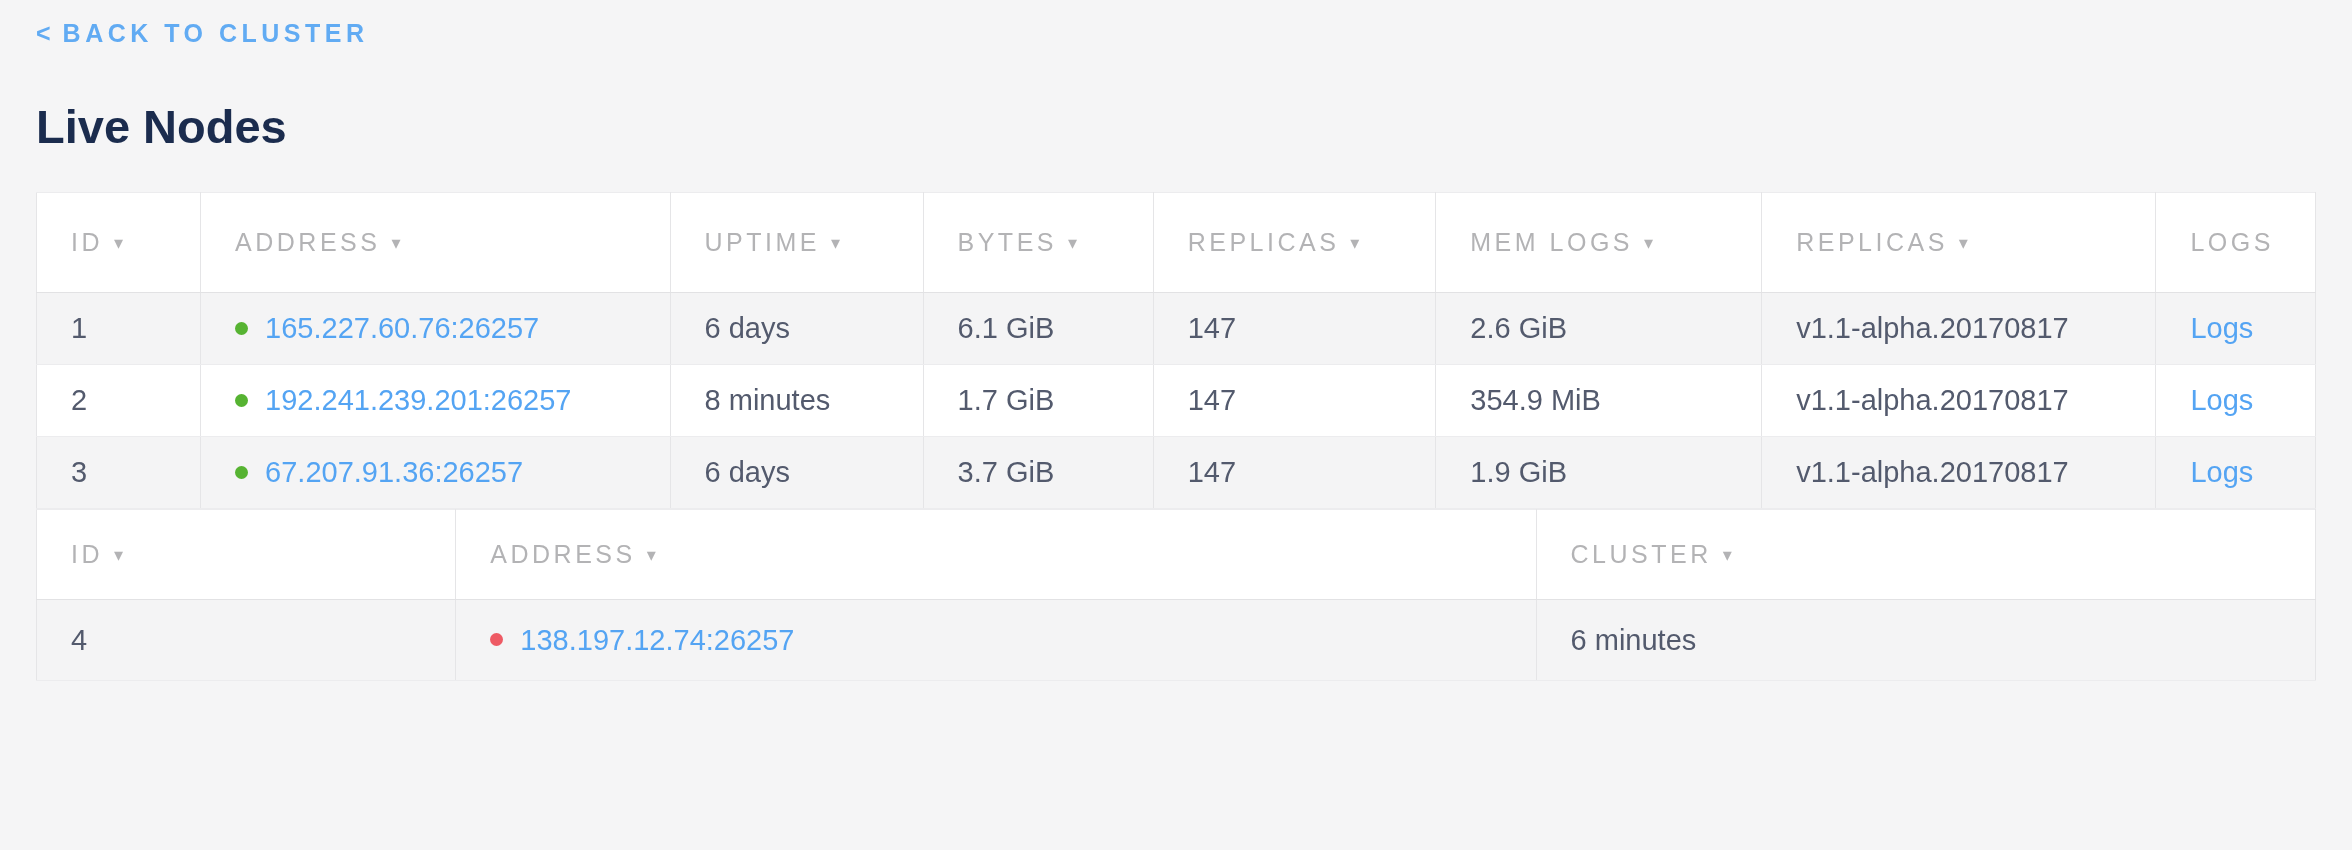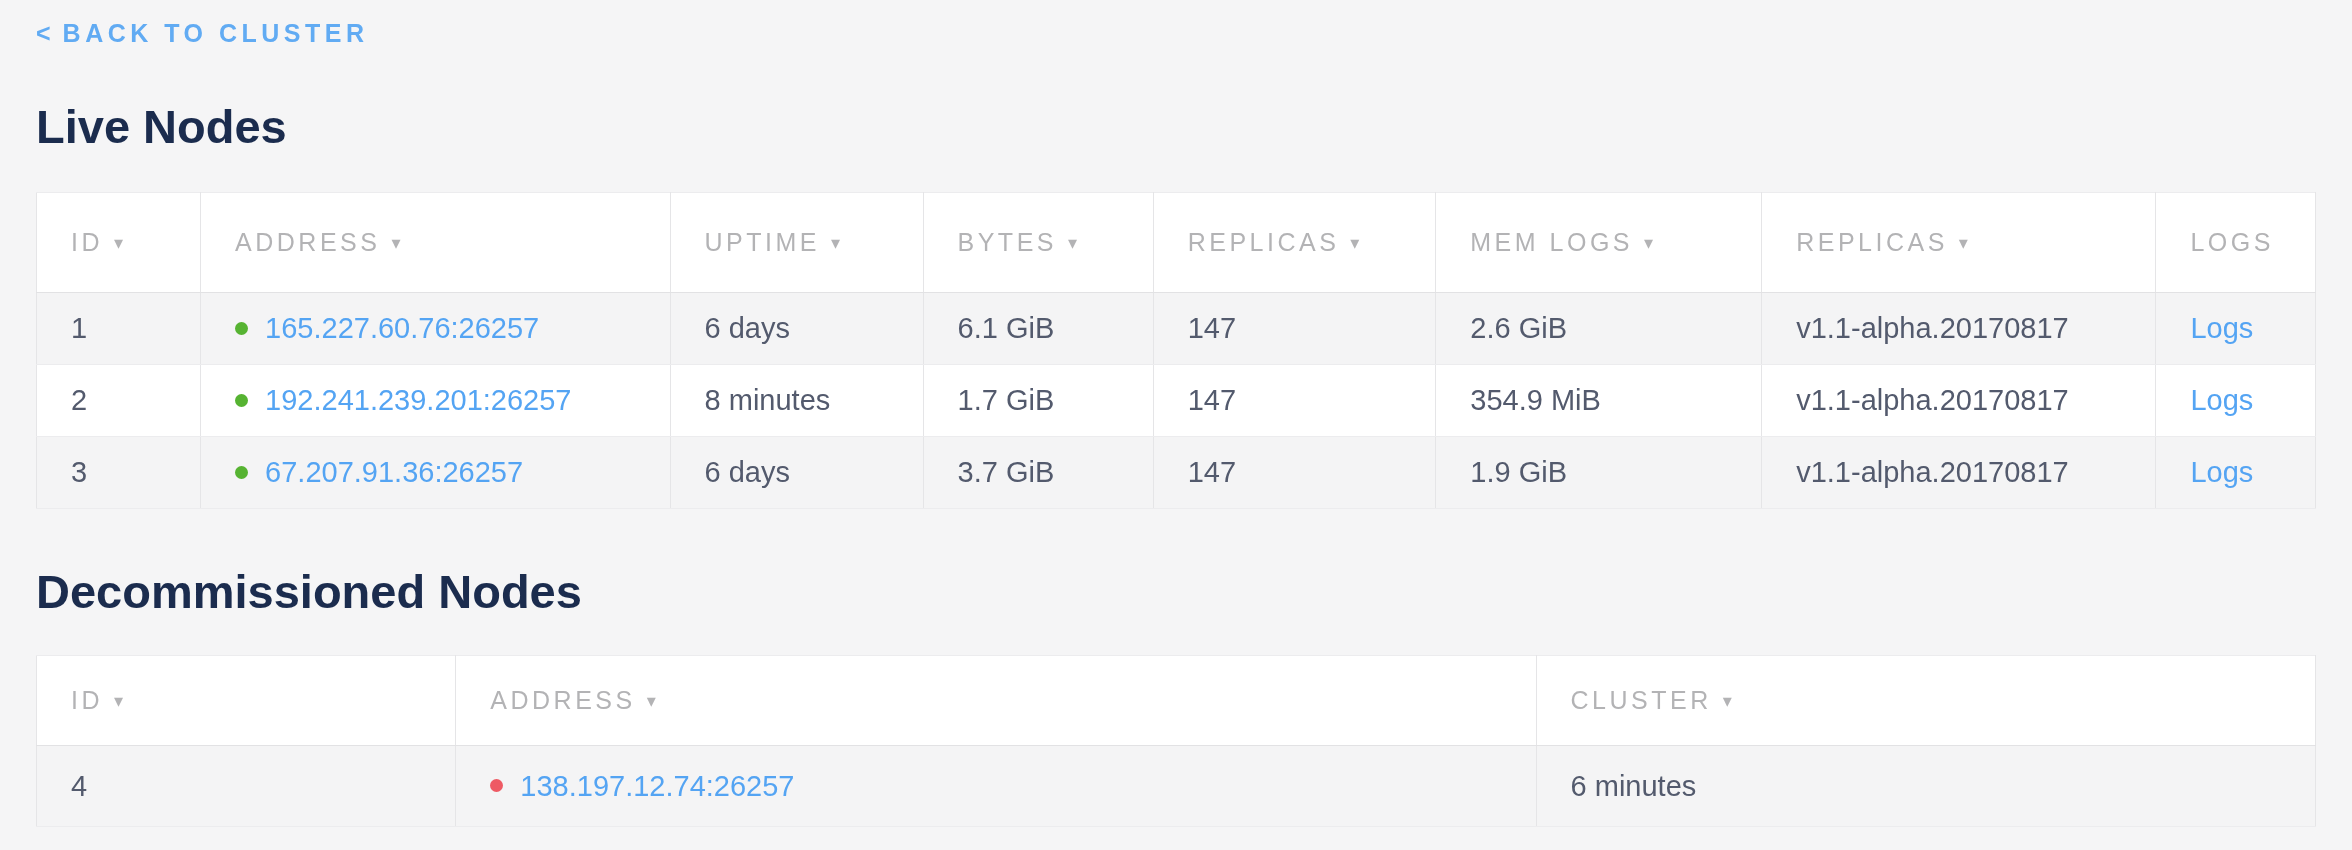--- a/index.html
+++ b/index.html
@@ -154,21 +154,20 @@
             <td>147</td>
             <td>1.9 GiB</td>
             <td>v1.1-alpha.20170817</td>
             <td><a class="cell-link">Logs</a></td>
           </tr>
         </tbody>
     </table>
   </section>
 
   <section>
-    <h2 class="section-title" id="decom-title">Decommissioned Nodes</h2>
     <table class="nodes-table decom-table">
       <thead>
           <tr id="decommissioned_nodes-head">
             <th style="width: 18.4%;"><span>ID</span><span class="sort-arrow">▾</span></th>
             <th style="width: 47.4%;"><span>ADDRESS</span><span class="sort-arrow">▾</span></th>
             <th style="width: 34.2%;"><span>CLUSTER</span><span class="sort-arrow">▾</span></th>
           </tr>
         </thead>
       <tbody id="decommissioned_nodes-body">
           <tr>

